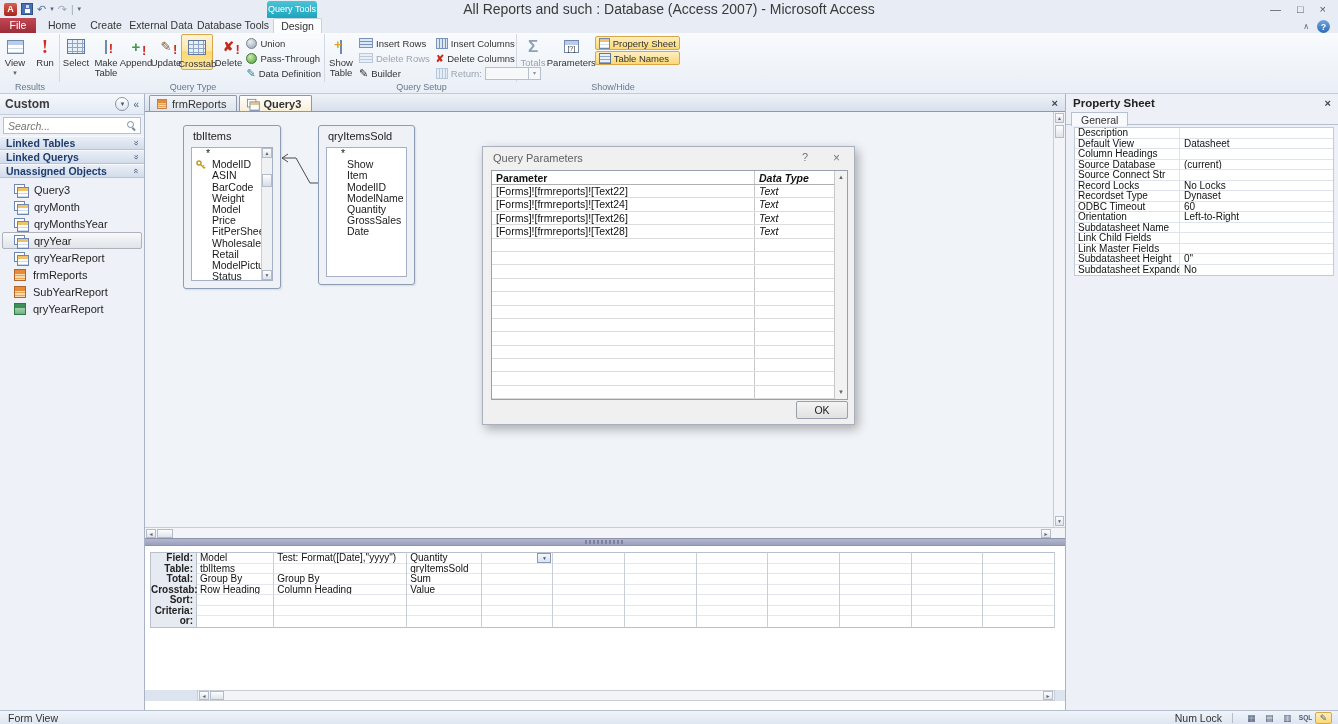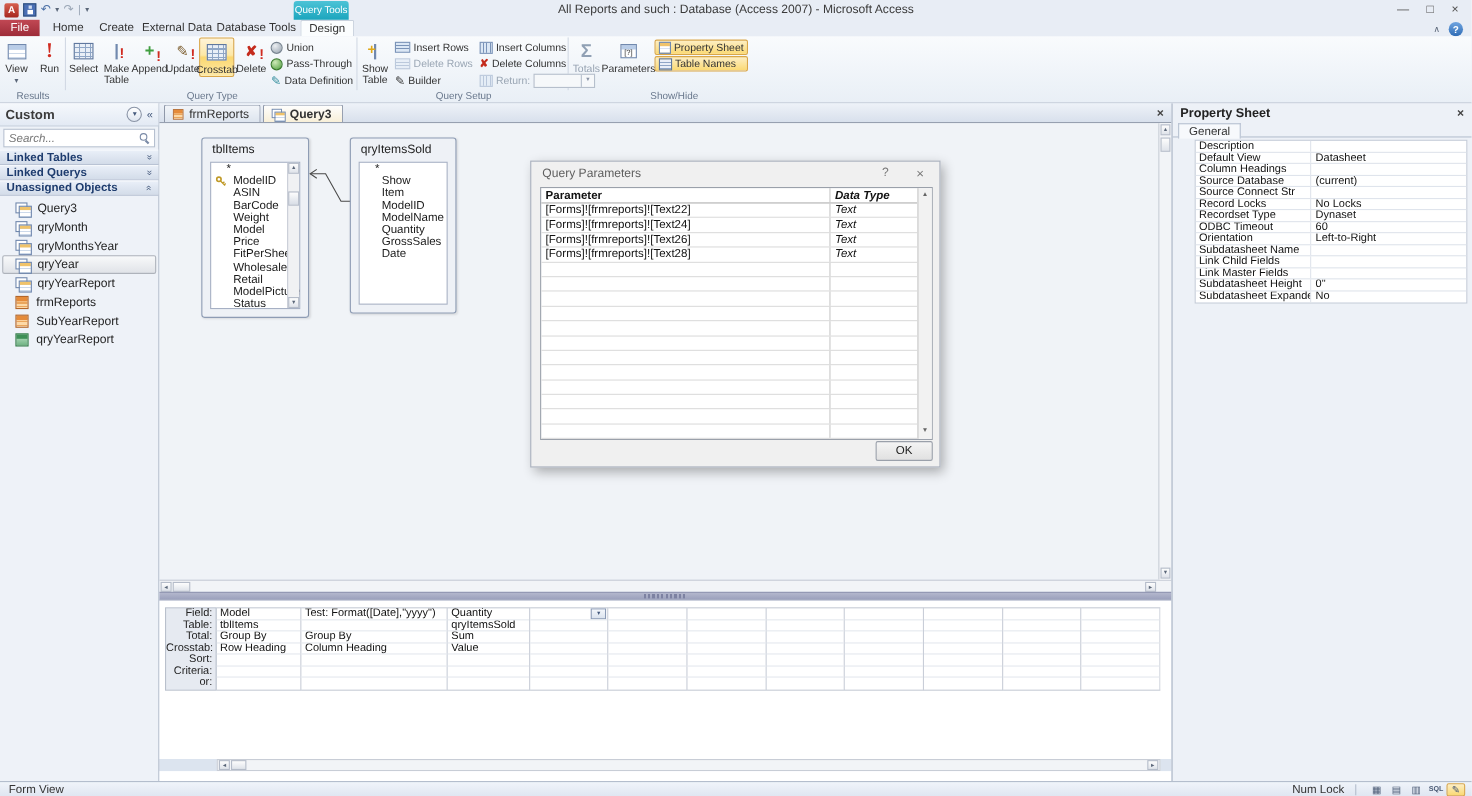--- a/index.html
+++ b/index.html
@@ -10,21 +10,21 @@
   .titlebar { position:relative; height:18px; display:flex; align-items:center; }
   .qat { display:flex; align-items:center; gap:4px; padding-left:4px; z-index:2; }
   .alogo { width:13px; height:13px; background:linear-gradient(#d6604f,#a6261f); border-radius:2px; color:#fff; font-weight:bold; font-size:9px; display:flex; align-items:center; justify-content:center; }
   .saveico { width:12px; height:12px; background:#4a6fb5; border:1px solid #31517e; position:relative; }
   .saveico::before { content:""; position:absolute; left:3px; bottom:1px; width:5px; height:4px; background:#fff; }
   .saveico::after { content:""; position:absolute; left:4px; top:1px; width:3px; height:3px; background:#cfdcf0; }
   .qbtn { color:#4a6fa5; font-size:11px; line-height:11px; }
   .qbtn.dis { color:#9aa6b6; }
   .qcar { font-size:7px; color:#5a6678; }
   .qsep { color:#9aa6b6; font-size:10px; }
-  .apptitle { position:absolute; left:0; right:0; text-align:center; font-size:11px; color:#3a3a3a; }
+  .apptitle { position:absolute; left:0; right:0; text-align:center; font-size:14px; color:#3a3a3a; }
   .winctrl { margin-left:auto; display:flex; gap:16px; padding-right:12px; color:#555; z-index:2; font-size:11px; }
 
   
   .ctxtab { position:absolute; top:1px; left:267px; width:50px; height:17px; background:linear-gradient(#4cc3d6,#1ba5bd); color:#fff; font-size:9px; text-align:center; line-height:17px; border-radius:3px 3px 0 0; }
   .tabsrow { position:relative; height:15px; display:flex; align-items:flex-end; }
   .rtab { height:15px; line-height:15px; text-align:center; font-size:10.5px; color:#333; }
   .rtab.file { width:36px; background:linear-gradient(#c14854,#9d2c39); color:#fff; margin-right:2px; }
   .rtab.active { background:#fbfdfe; border:1px solid #c9d1dd; border-bottom:none; border-radius:2px 2px 0 0; margin-left:3px; }
   .ribtools { position:absolute; right:8px; top:2px; display:flex; gap:8px; align-items:center; }
   .caret { color:#5a6678; font-size:8px; }
@@ -116,37 +116,37 @@
 
   .surf-hsb { position:absolute; left:0; top:433px; width:920px; height:11px; background:#f2f4f7; border-top:1px solid #c8cdd6; }
   .surf-vsb { position:absolute; right:0; top:18px; width:12px; height:415px; background:#f2f4f7; border-left:1px solid #c8cdd6; }
   .sbbtn { position:absolute; background:linear-gradient(#fdfdfd,#dfe3ea); border:1px solid #b5bcc9; color:#5a6678; text-align:center; }
   .splitter { position:absolute; left:0; top:444px; width:920px; height:8px; background:linear-gradient(#b3b7cd,#9ba0bc); border-top:1px solid #8d92ae; border-bottom:1px solid #8d92ae; }
   .splitter .grip { position:absolute; left:50%; top:1px; width:40px; margin-left:-20px; height:4px; background:repeating-linear-gradient(to right,#7d82a2 0 2px,transparent 2px 4px); }
 
   
   .gridarea { position:absolute; left:0; top:452px; width:920px; height:144px; background:#fff; }
   .gridtable { position:absolute; left:5px; top:6px; width:905px; display:flex; overflow:hidden; }
-  .glabels { width:47px; background:#e6eaf1; border:1px solid #b9c0cc; border-right:1px solid #b9c0cc; }
+  .glabels { width:47px; background:#e6eaf1; border:1px solid #b9c0cc; border-right:1px solid #b9c0cc;font-weight:bold; }
   .glab { height:10.5px; line-height:10.5px; font-size:10px; text-align:right; padding-right:3px; color:#222; }
   .gcol { border-top:1px solid #b9c0cc; border-bottom:1px solid #b9c0cc; border-right:1px solid #c9ced8; }
   .gcell { height:10.5px; line-height:10.5px; font-size:10px; padding:0 3px; border-bottom:1px solid #e4e8ee; white-space:nowrap; overflow:hidden; color:#111; position:relative; }
   .gcell:last-child { border-bottom:none; }
   .gcombo { position:absolute; right:1px; top:0px; width:14px; height:10px; background:linear-gradient(#f4f7fb,#dbe3ee); border:1px solid #8a9ab5; font-size:5px; color:#44597c; text-align:center; line-height:9px; }
   .grid-hsb { position:absolute; left:52px; top:596px; width:858px; height:11px; background:#f2f4f7; border:1px solid #c8cdd6; }
   .gridfoot { position:absolute; left:0; top:607px; width:920px; height:9px; background:#fff; }
 
   
   .propsheet { position:absolute; right:0; top:0; width:273px; height:616px; background:#edf1f7; border-left:1px solid #a9b3c4; }
   .pshdr { display:flex; align-items:center; padding:3px 7px 1px 7px; font-weight:bold; font-size:11.5px; color:#222; }
   .pshdr .x { margin-left:auto; font-weight:bold; color:#444; font-size:11px; }
   .pssel { padding:2px 7px 1px 7px; font-size:10.5px; color:#222; }
   .pstabs { height:14px; border-bottom:1px solid #b6c0d0; padding-left:5px; margin-top:1px; }
   .pstab { display:inline-block; background:#f7f9fc; border:1px solid #b6c0d0; border-bottom:none; padding:0 9px; height:14px; line-height:14px; font-size:10.5px; position:relative; top:1px; }
-  .psrows { margin:2px 4px 0 20px; border:1px solid #c3cbd8; background:#fff; }
+  .psrows { margin:2px 4px 0 8px; border:1px solid #c3cbd8; background:#fff; }
   .psrow { display:flex; height:10.5px; line-height:10.5px; border-bottom:1px solid #dfe4ec; font-size:10px; }
   .psrow:last-child { border-bottom:none; }
   .psname { width:105px; padding-left:3px; border-right:1px solid #dfe4ec; color:#111; white-space:nowrap; overflow:hidden; }
   .psval { flex:1; padding-left:4px; color:#111; white-space:nowrap; overflow:hidden; }
 
   
   .statusbar { position:absolute; left:0; top:710px; width:1338px; height:14px; background:linear-gradient(#f0f4fa,#dfe6f1); border-top:1px solid #b4becd; display:flex; align-items:center; font-size:10.5px; color:#333; }
   .sbleft { padding-left:8px; }
   .sbright { margin-left:auto; display:flex; align-items:center; gap:10px; padding-right:6px; }
   .viewicons { display:flex; gap:1px; align-items:center; }

